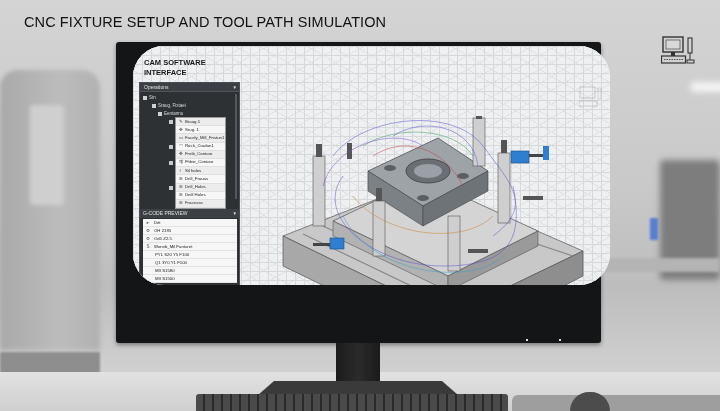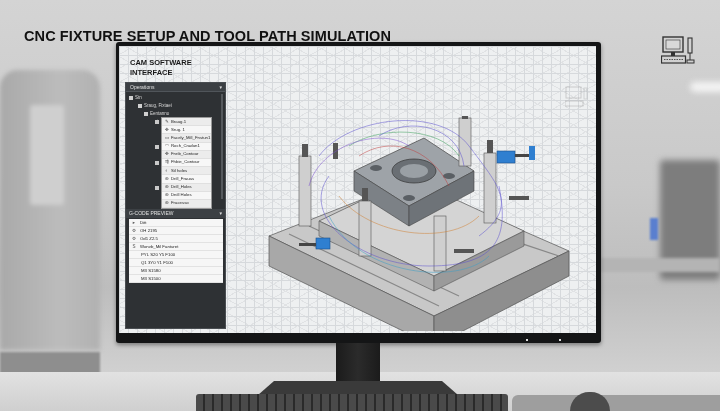--- a/index.html
+++ b/index.html
@@ -38,36 +38,36 @@
   .bg-light {
     position: absolute; left: 690px; top: 82px; width: 40px; height: 10px;
     background: #f4f4f4; border-radius: 10px; filter: blur(3px);
   }
   .desk {
     position: absolute; left: 0; top: 372px; width: 720px; height: 39px;
     background: linear-gradient(180deg, #e2e2e2, #cfcfcf);
   }
 
   h1.page-title {
-    position: absolute; left: 24px; top: 28px;
-    font-size: 14.5px; font-weight: bold; color: #111; letter-spacing: 0.1px;
+    position: absolute; left: 24px; top: 14px;
+    font-size: 14.5px; font-weight: normal; color: #111; letter-spacing: 0.1px;
   }
   .corner-icon {
     position: absolute; left: 661px; top: 36px; width: 34px; height: 30px;
   }
 
   
   .monitor {
     position: absolute; left: 116px; top: 42px; width: 485px; height: 301px;
     background: #141516; border-radius: 3px;
     box-shadow: 0 2px 4px rgba(0,0,0,0.4);
   }
   .screen {
-    position: absolute; left: 3px; top: 4px; width: 477px; height: 287px;
-    background: #eceeef; overflow: hidden;
+    position: absolute; left: 17px; top: 4px; width: 477px; height: 239px;
+    background: #eceeef; overflow: hidden; border-radius: 31px;
   }
   .bezel-dot { position: absolute; top: 297px; width: 2px; height: 2px; background: #ddd; }
   .stand-neck {
     position: absolute; left: 336px; top: 343px; width: 44px; height: 40px;
     background: linear-gradient(90deg, #1b1b1b, #2b2b2b, #1b1b1b);
   }
   .stand-base {
     position: absolute; left: 258px; top: 381px; width: 200px; height: 14px;
     background: #3a3a3a; clip-path: polygon(8% 0, 92% 0, 100% 100%, 0 100%);
   }

